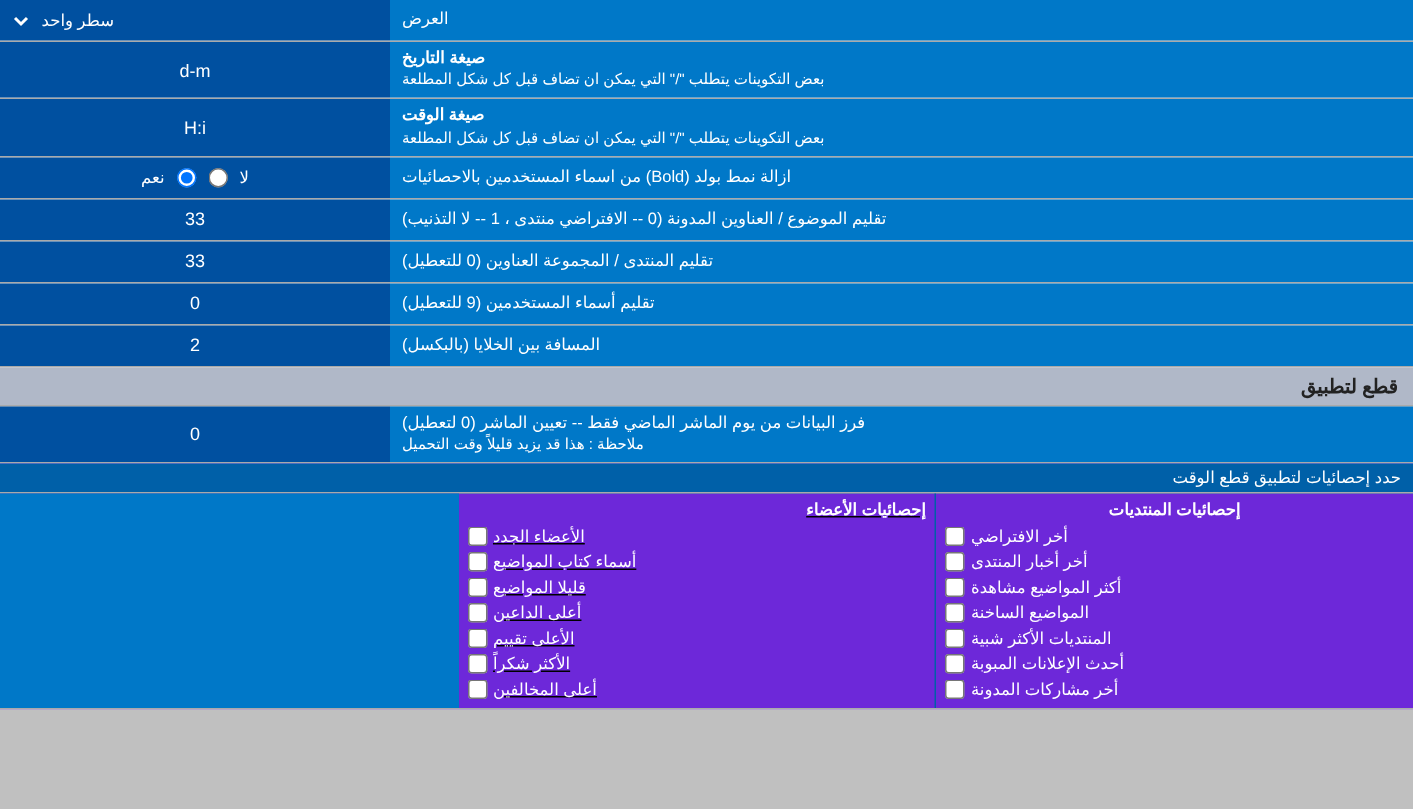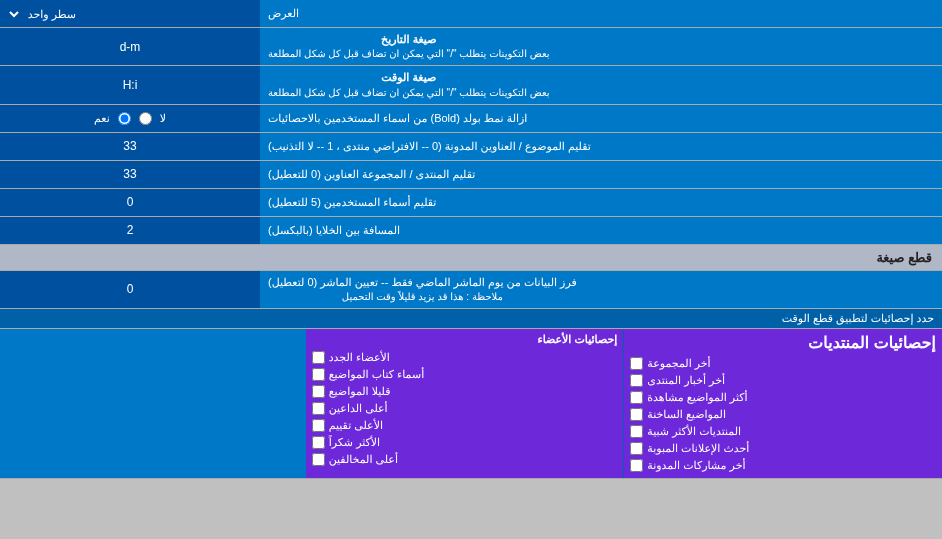--- a/index.html
+++ b/index.html
@@ -20,21 +20,21 @@
       min-height: 28px;
     }
     .row-label {
       flex: 1;
       background: #0078c8;
       color: #fff;
       padding: 4px 8px;
       display: flex;
       align-items: center;
       justify-content: flex-end;
-      text-align: center;
+      text-align: left;
       font-size: 11px;
       line-height: 1.4;
     }
     .row-input {
       width: 260px;
       background: #0050a0;
       display: flex;
       align-items: center;
       justify-content: center;
       padding: 3px 6px;
@@ -159,38 +159,38 @@
     <div class="row-label">
       <span>تقليم المنتدى / المجموعة العناوين (0 للتعطيل)</span>
     </div>
     <div class="row-input">
       <input type="text" value="33" style="text-align: center;">
     </div>
   </div>
 
   <div class="row">
     <div class="row-label">
-      <span>تقليم أسماء المستخدمين (5 للتعطيل)</span>
+      <span>تقليم أسماء المستخدمين (9 للتعطيل)</span>
     </div>
     <div class="row-input">
       <input type="text" value="0" style="text-align: center;">
     </div>
   </div>
 
   <div class="row">
     <div class="row-label">
       <span>المسافة بين الخلايا (بالبكسل)</span>
     </div>
     <div class="row-input">
       <input type="text" value="2" style="text-align: center;">
     </div>
   </div>
 
   <div class="section-header">
-    <span>قطع صيغة</span>
+    <span>قطع لتطبيق</span>
   </div>
 
   <div class="row">
     <div class="row-label">
       <span>
         <div>فرز البيانات من يوم الماشر الماضي فقط -- تعيين الماشر (0 لتعطيل)</div>
         <div style="font-size:10px;">ملاحظة : هذا قد يزيد قليلاً وقت التحميل</div>
       </span>
     </div>
     <div class="row-input">
@@ -200,23 +200,23 @@
 
   <div style="background:#6d28d9; border-bottom:1px solid #aaa;">
 
     <div style="display:flex; align-items:center; background:#0060a8; padding:3px 8px; border-bottom:1px solid #aaa;">
       <div style="flex:1; color:#fff; font-size:11px; text-align:right;">حدد إحصائيات لتطبيق قطع الوقت</div>
     </div>
 
     <div style="display:flex;">
 
       <div style="flex:1; padding:4px 6px;">
-        <div style="color:#fff; font-size:16px; font-weight:bold; text-align:right; padding-bottom:3px;">إحصائيات المنتديات</div>
-        <div class="checkbox-item">
-          <span>أخر المجموعة</span>
+        <div style="color:#fff; font-size:11px; font-weight:bold; text-align:center; padding-bottom:3px;">إحصائيات المنتديات</div>
+        <div class="checkbox-item">
+          <span>أخر الافتراضي</span>
           <input type="checkbox" style="">
         </div>
         <div class="checkbox-item">
           <span>أخر أخبار المنتدى</span>
           <input type="checkbox" style="">
         </div>
         <div class="checkbox-item">
           <span>أكثر المواضيع مشاهدة</span>
           <input type="checkbox" style="">
         </div>
@@ -233,21 +233,21 @@
           <input type="checkbox" style="">
         </div>
         <div class="checkbox-item">
           <span>أخر مشاركات المدونة</span>
           <input type="checkbox" style="">
         </div>
       </div>
 
       <div class="col-divider"></div>
 
-      <div style="flex:1; padding:4px 6px;">
+      <div style="flex:1; padding:4px 6px;text-decoration:underline;">
         <div style="color:#fff; font-size:11px; font-weight:bold; text-align:right; padding-bottom:3px;">إحصائيات الأعضاء</div>
         <div class="checkbox-item">
           <span>الأعضاء الجدد</span>
           <input type="checkbox" style="">
         </div>
         <div class="checkbox-item">
           <span>أسماء كتاب المواضيع</span>
           <input type="checkbox" style="">
         </div>
         <div class="checkbox-item">

